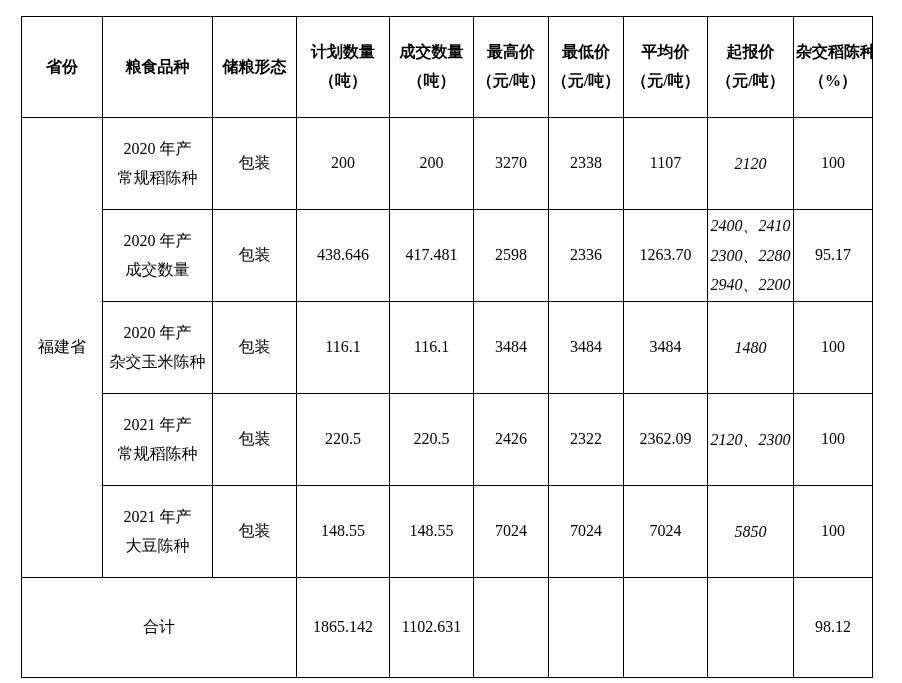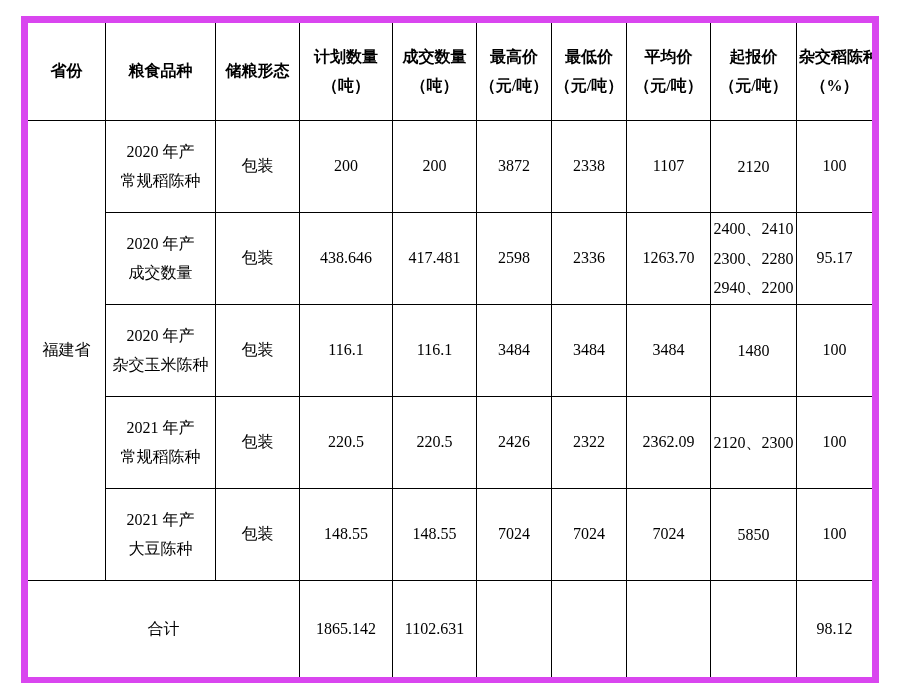--- a/index.html
+++ b/index.html
@@ -12,21 +12,21 @@
       height: 683px;
       color: #000000;
       font-family: "Liberation Serif", "DejaVu Serif", serif;
       overflow: hidden;
     }
     table.grain-table {
       border-collapse: collapse;
       table-layout: fixed;
       width: 851px;
       margin: 16px 0 0 21px;
-      border: 7px solid #d946ef;
+      border: 1px solid #d946ef;
     }
     .grain-table th,
     .grain-table td {
       border: 1px solid #000000;
       text-align: center;
       vertical-align: middle;
       padding: 0 2px;
       font-size: 16px;
       line-height: 1.8;
       overflow: hidden;
@@ -34,20 +34,21 @@
     }
     .grain-table th {
       font-weight: bold;
     }
     tr.header-row { height: 101px; }
     tr.data-row   { height: 92px;  }
     tr.total-row  { height: 100px;  }
     td.start-price-cell {
       padding: 0 1px;
       line-height: 1.85;
+      font-style: italic;
     }
     td.variety-cell div,
     td.start-price-cell div {
       white-space: nowrap;
     }
   </style>
 </head>
 <body>
 
 <table class="grain-table">
@@ -107,21 +108,21 @@
   <tbody>
     <tr class="data-row">
       <td rowspan="5">福建省</td>
       <td class="variety-cell">
         <div>2020 年产</div>
         <div>常规稻陈种</div>
       </td>
       <td>包装</td>
       <td>200</td>
       <td>200</td>
-      <td>3872</td>
+      <td>3270</td>
       <td>2338</td>
       <td>1107</td>
       <td class="start-price-cell">
         <div>2120</div>
       </td>
       <td>100</td>
     </tr>
     <tr class="data-row">
       <td class="variety-cell">
         <div>2020 年产</div>

